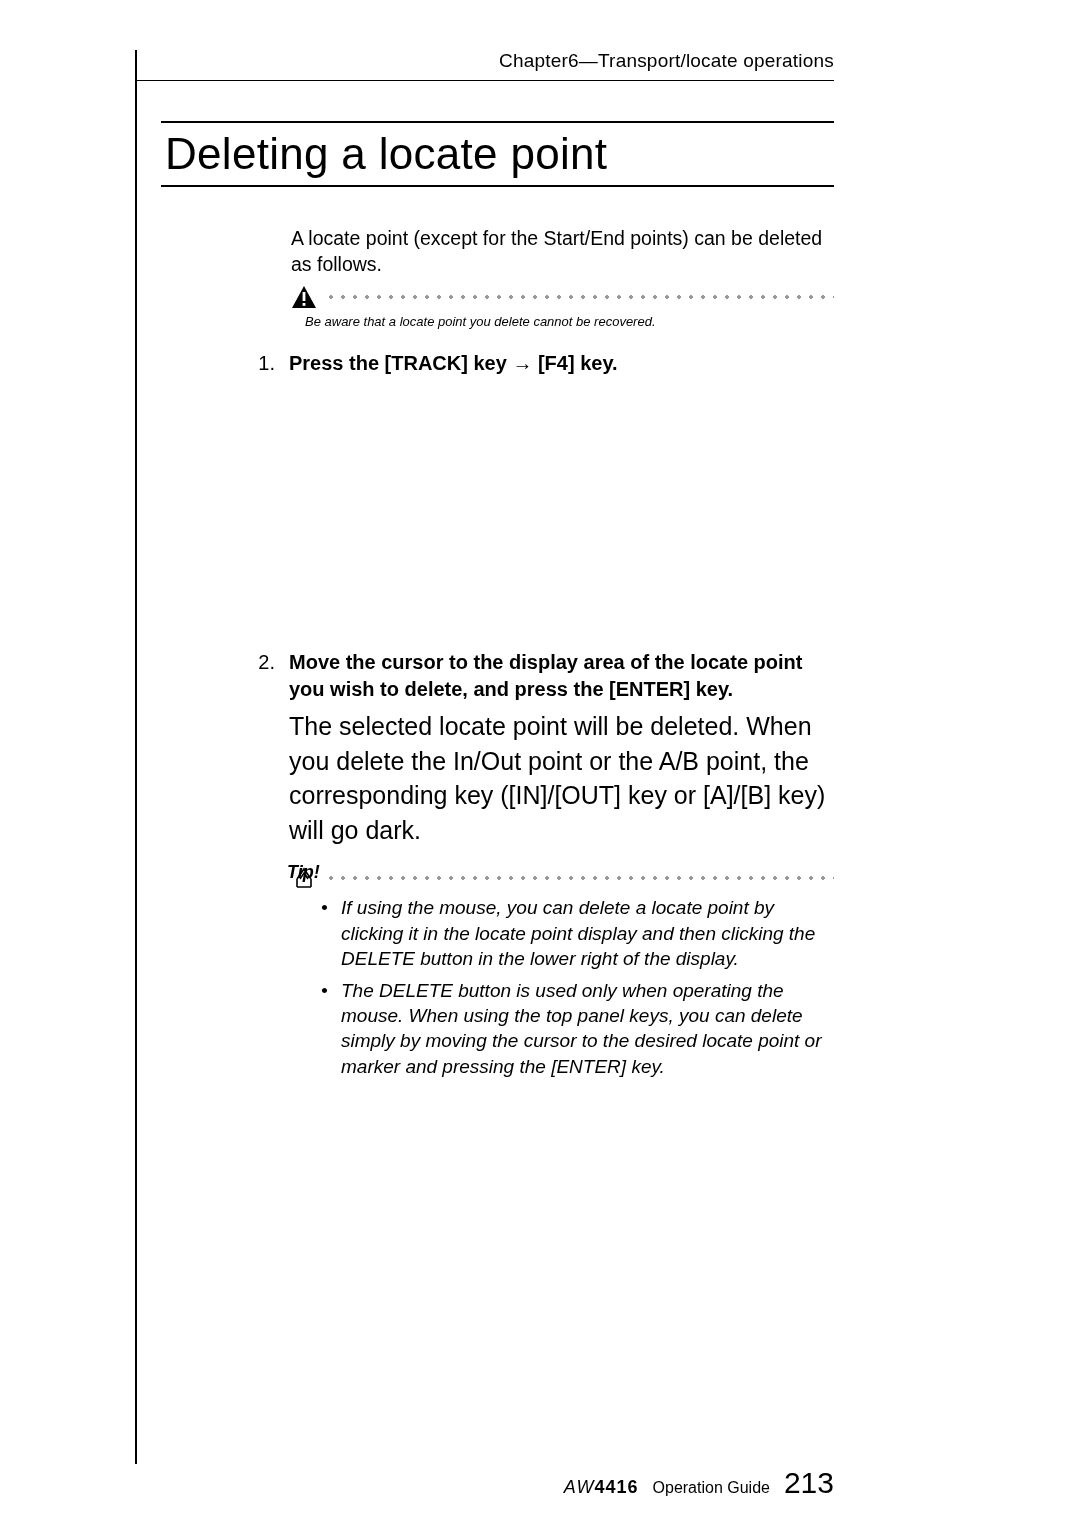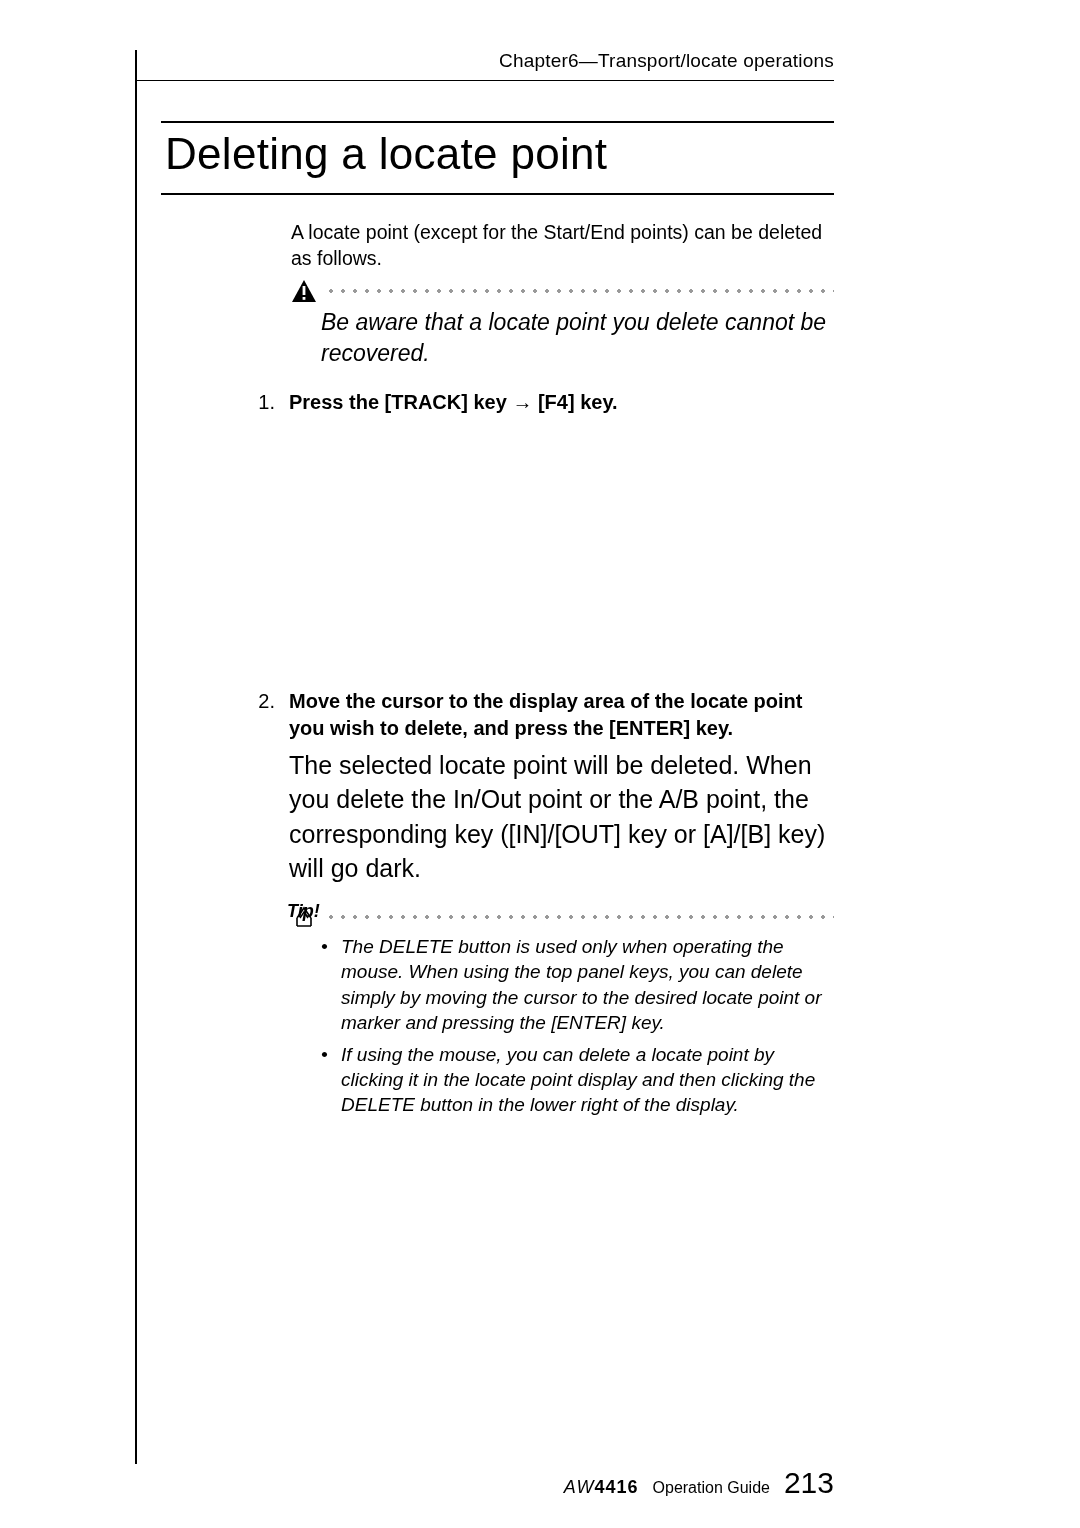--- a/index.html
+++ b/index.html
@@ -1,28 +1,28 @@
 <!DOCTYPE html>
 <html><head>
 <meta charset="utf-8">
 <style>
   * { box-sizing: border-box; margin: 0; padding: 0; }
   html, body { width: 1080px; height: 1528px; background: #fff; font-family: "Helvetica Neue", Helvetica, Arial, sans-serif; color: #000; }
   .page { position: relative; width: 932px; height: 1528px; padding: 50px 98px 40px 135px; }
   .side-rule { position: absolute; left: 135px; top: 50px; bottom: 64px; width: 0; border-left: 2px solid #000; }
   .chapter-header { text-align: right; font-size: 19px; padding-bottom: 8px; border-bottom: 1.5px solid #000; margin-bottom: 40px; letter-spacing: 0.2px; }
   .content { margin-left: 26px; }
-  .title-block { border-top: 2.5px solid #000; border-bottom: 2.5px solid #000; padding: 6px 0 14px 0; margin-bottom: 24px; }
+  .title-block { border-top: 2.5px solid #000; border-bottom: 2.5px solid #000; padding: 6px 0 6px 0; margin-bottom: 38px; }
   .title-block h1 { font-size: 44px; font-weight: 400; letter-spacing: 0.3px; padding-left: 4px; }
   .body-col { margin-left: 130px; }
   .intro { font-size: 19.5px; line-height: 1.35; margin-bottom: 7px; }
   .callout { position: relative; margin-bottom: 20px; }
   .callout-head { display: flex; align-items: center; gap: 8px; margin-bottom: 4px; }
   .dots { flex: 1; height: 6px; background-image: radial-gradient(circle, #999 2.0px, transparent 2.0px); background-size: 12px 6px; background-repeat: repeat-x; }
-  .callout-text { font-style: italic; font-size: 23px; line-height: 1.35; margin-left: 30px; }
+  .callout-text { font-style: italic; font-size: 13px; line-height: 1.35; margin-left: 14px; }
   .tip-label { position: absolute; left: -4px; top: -3px; font-style: italic; font-weight: 700; font-size: 18px; }
   .warn-icon svg, .tip-icon svg { display: block; }
   .step { display: flex; gap: 14px; font-size: 20px; line-height: 1.35; margin-bottom: 10px; }
   .step-num { width: 24px; text-align: right; flex: none; }
   .step-body { flex: 1; }
   .step-body .bold { font-weight: 600; }
   .step1 { margin-left: -40px; }
   .gap-big { height: 250px; }
   .step2 { margin-left: -40px; margin-top: 12px; }
   .sub { font-size: 25px; line-height: 1.38; margin-top: 6px; }
@@ -91,22 +91,22 @@
           <span class="tip-icon" style="width:26px; position:relative;">
             <svg width="26" height="26" viewBox="0 0 26 26">
               <path d="M6 14 L13 4 L20 14 M6 14 L6 22 M20 14 L20 22 M6 22 L20 22" stroke="#000" stroke-width="1.6" fill="none"></path>
               <path d="M9 14 L13 8 L17 14" stroke="#000" stroke-width="1.4" fill="none"></path>
             </svg>
           </span>
           <span class="tip-label">Tip!</span>
           <div class="dots"></div>
         </div>
         <ul class="tip-list">
+          <li>If using the mouse, you can delete a locate point by clicking it in the locate point display and then clicking the DELETE button in the lower right of the display.</li>
           <li>The DELETE button is used only when operating the mouse. When using the top panel keys, you can delete simply by moving the cursor to the desired locate point or marker and pressing the [ENTER] key.</li>
-          <li>If using the mouse, you can delete a locate point by clicking it in the locate point display and then clicking the DELETE button in the lower right of the display.</li>
         </ul>
       </div>
 
     </div>
   </div>
 
   <div class="footer">
     <span class="prod">
       <span class="aw">AW</span><span class="mdl">4416</span>
     </span>

